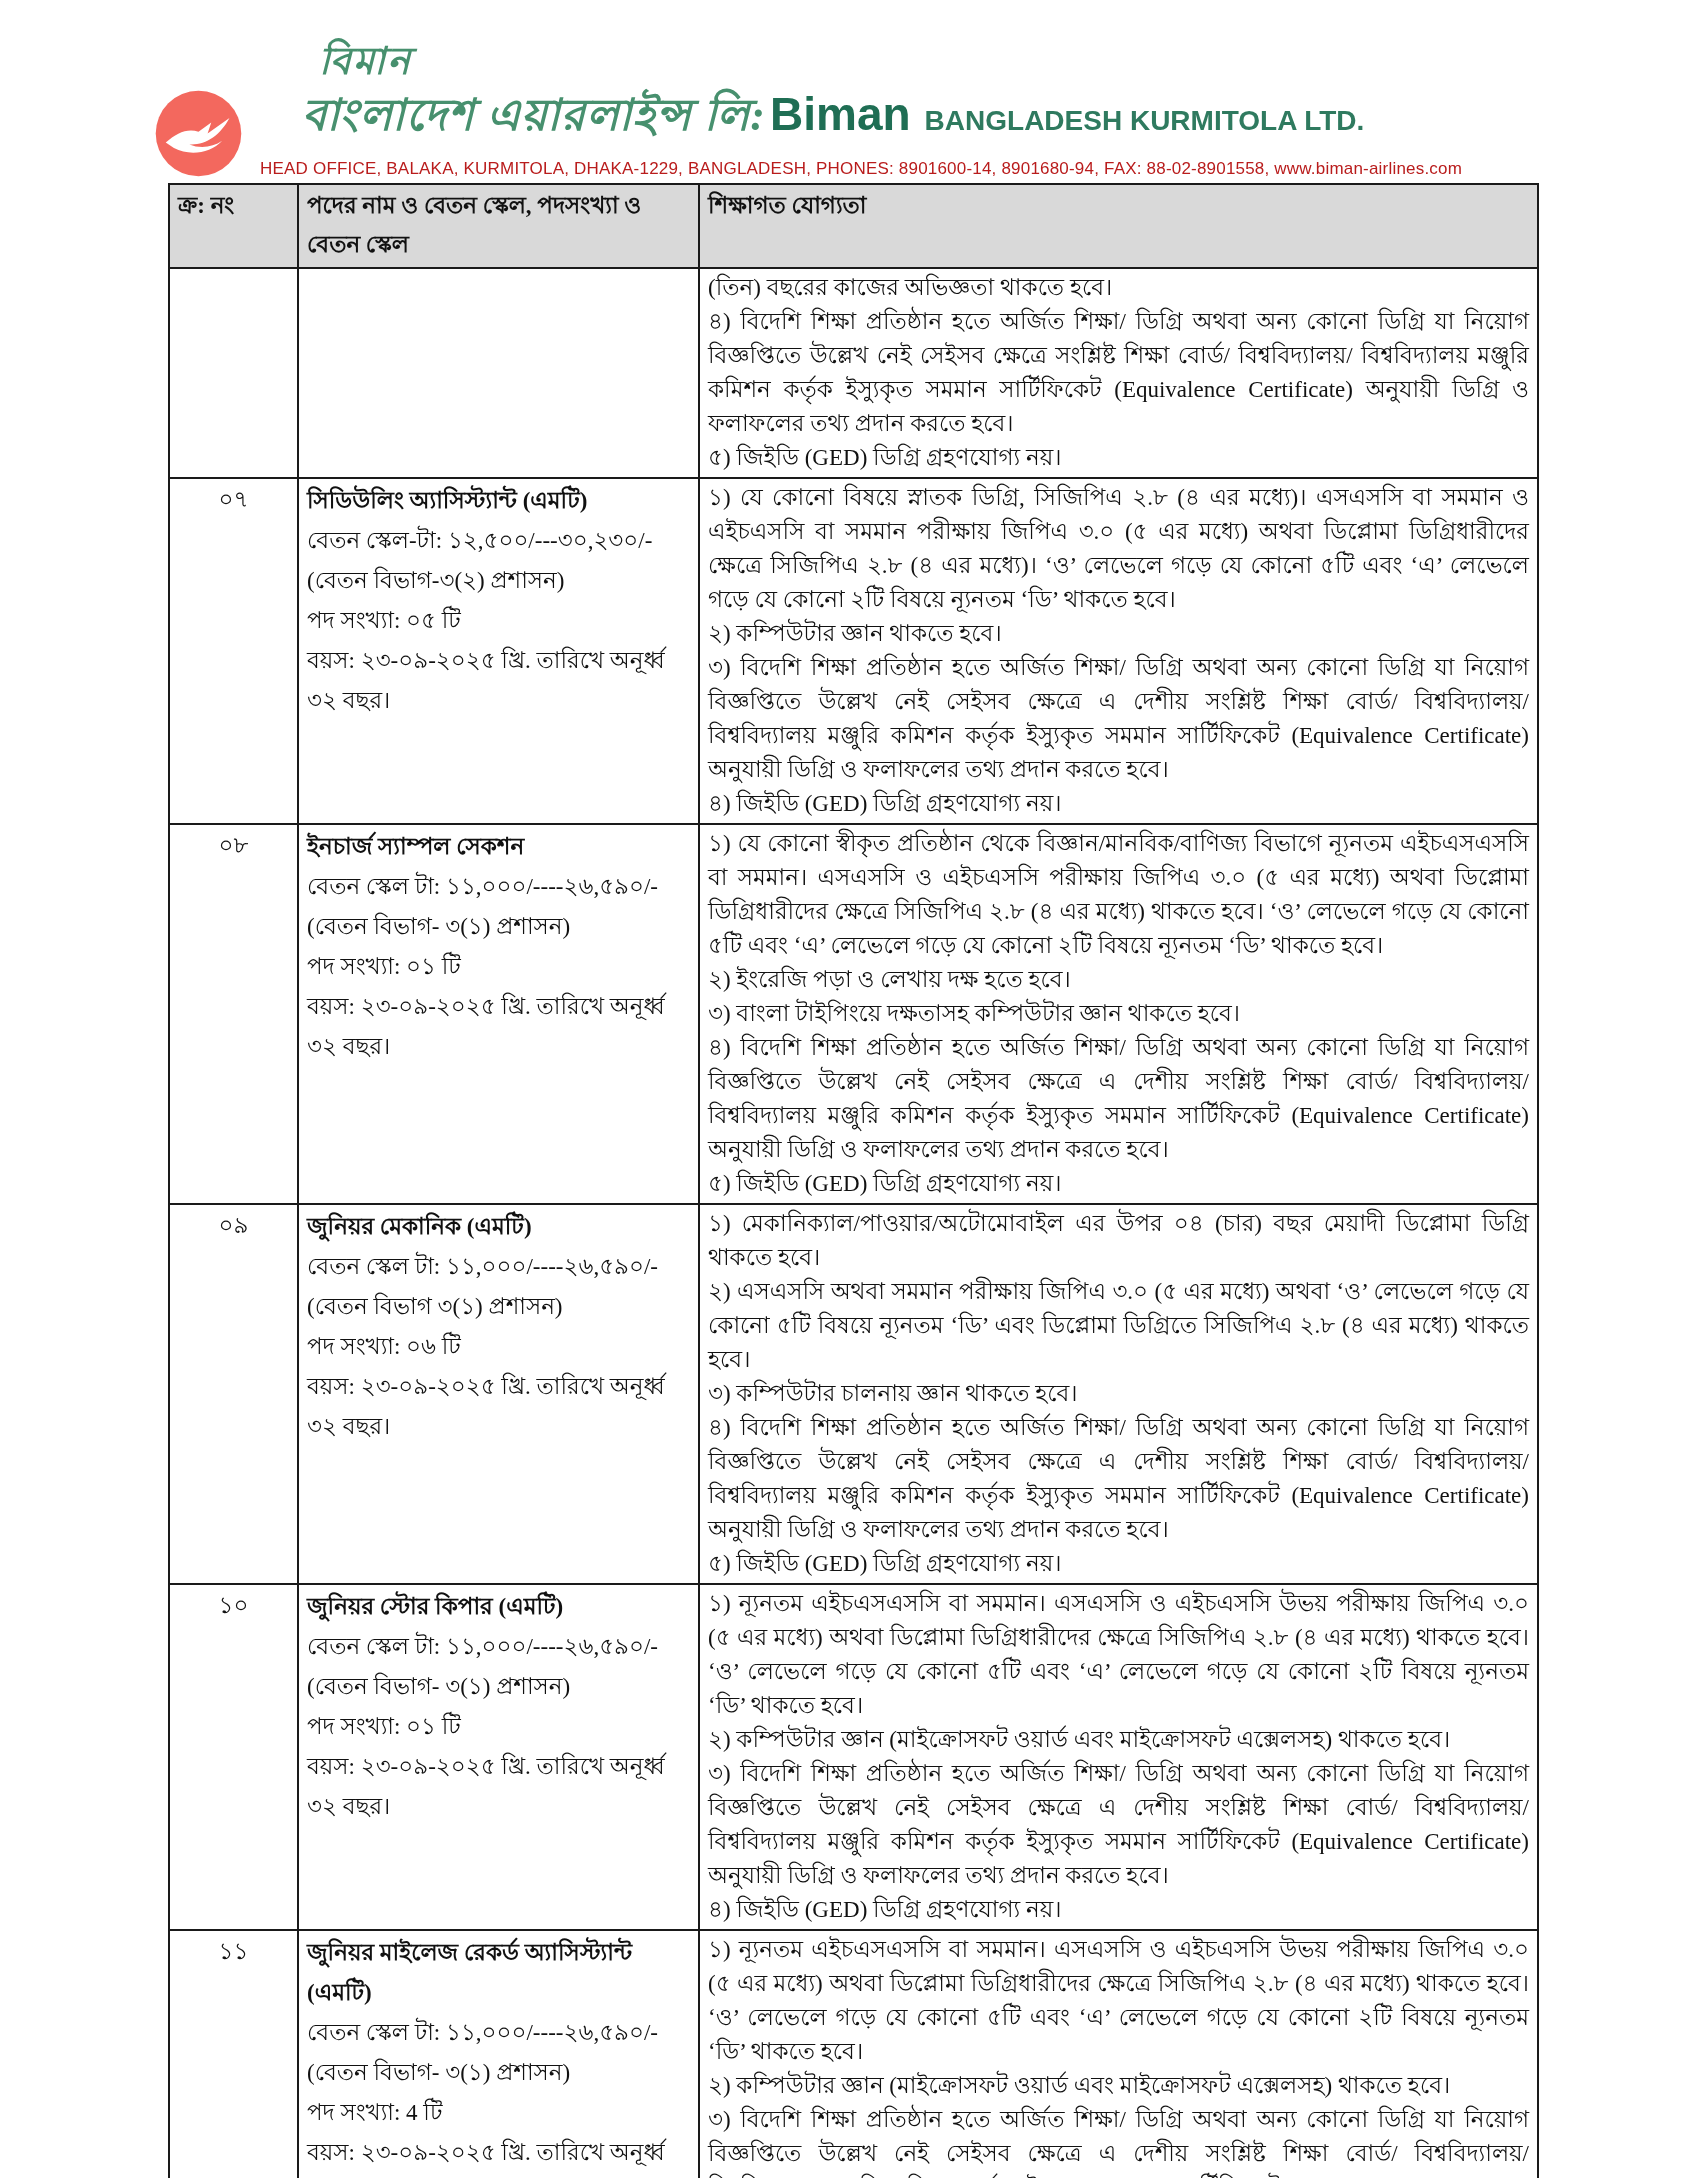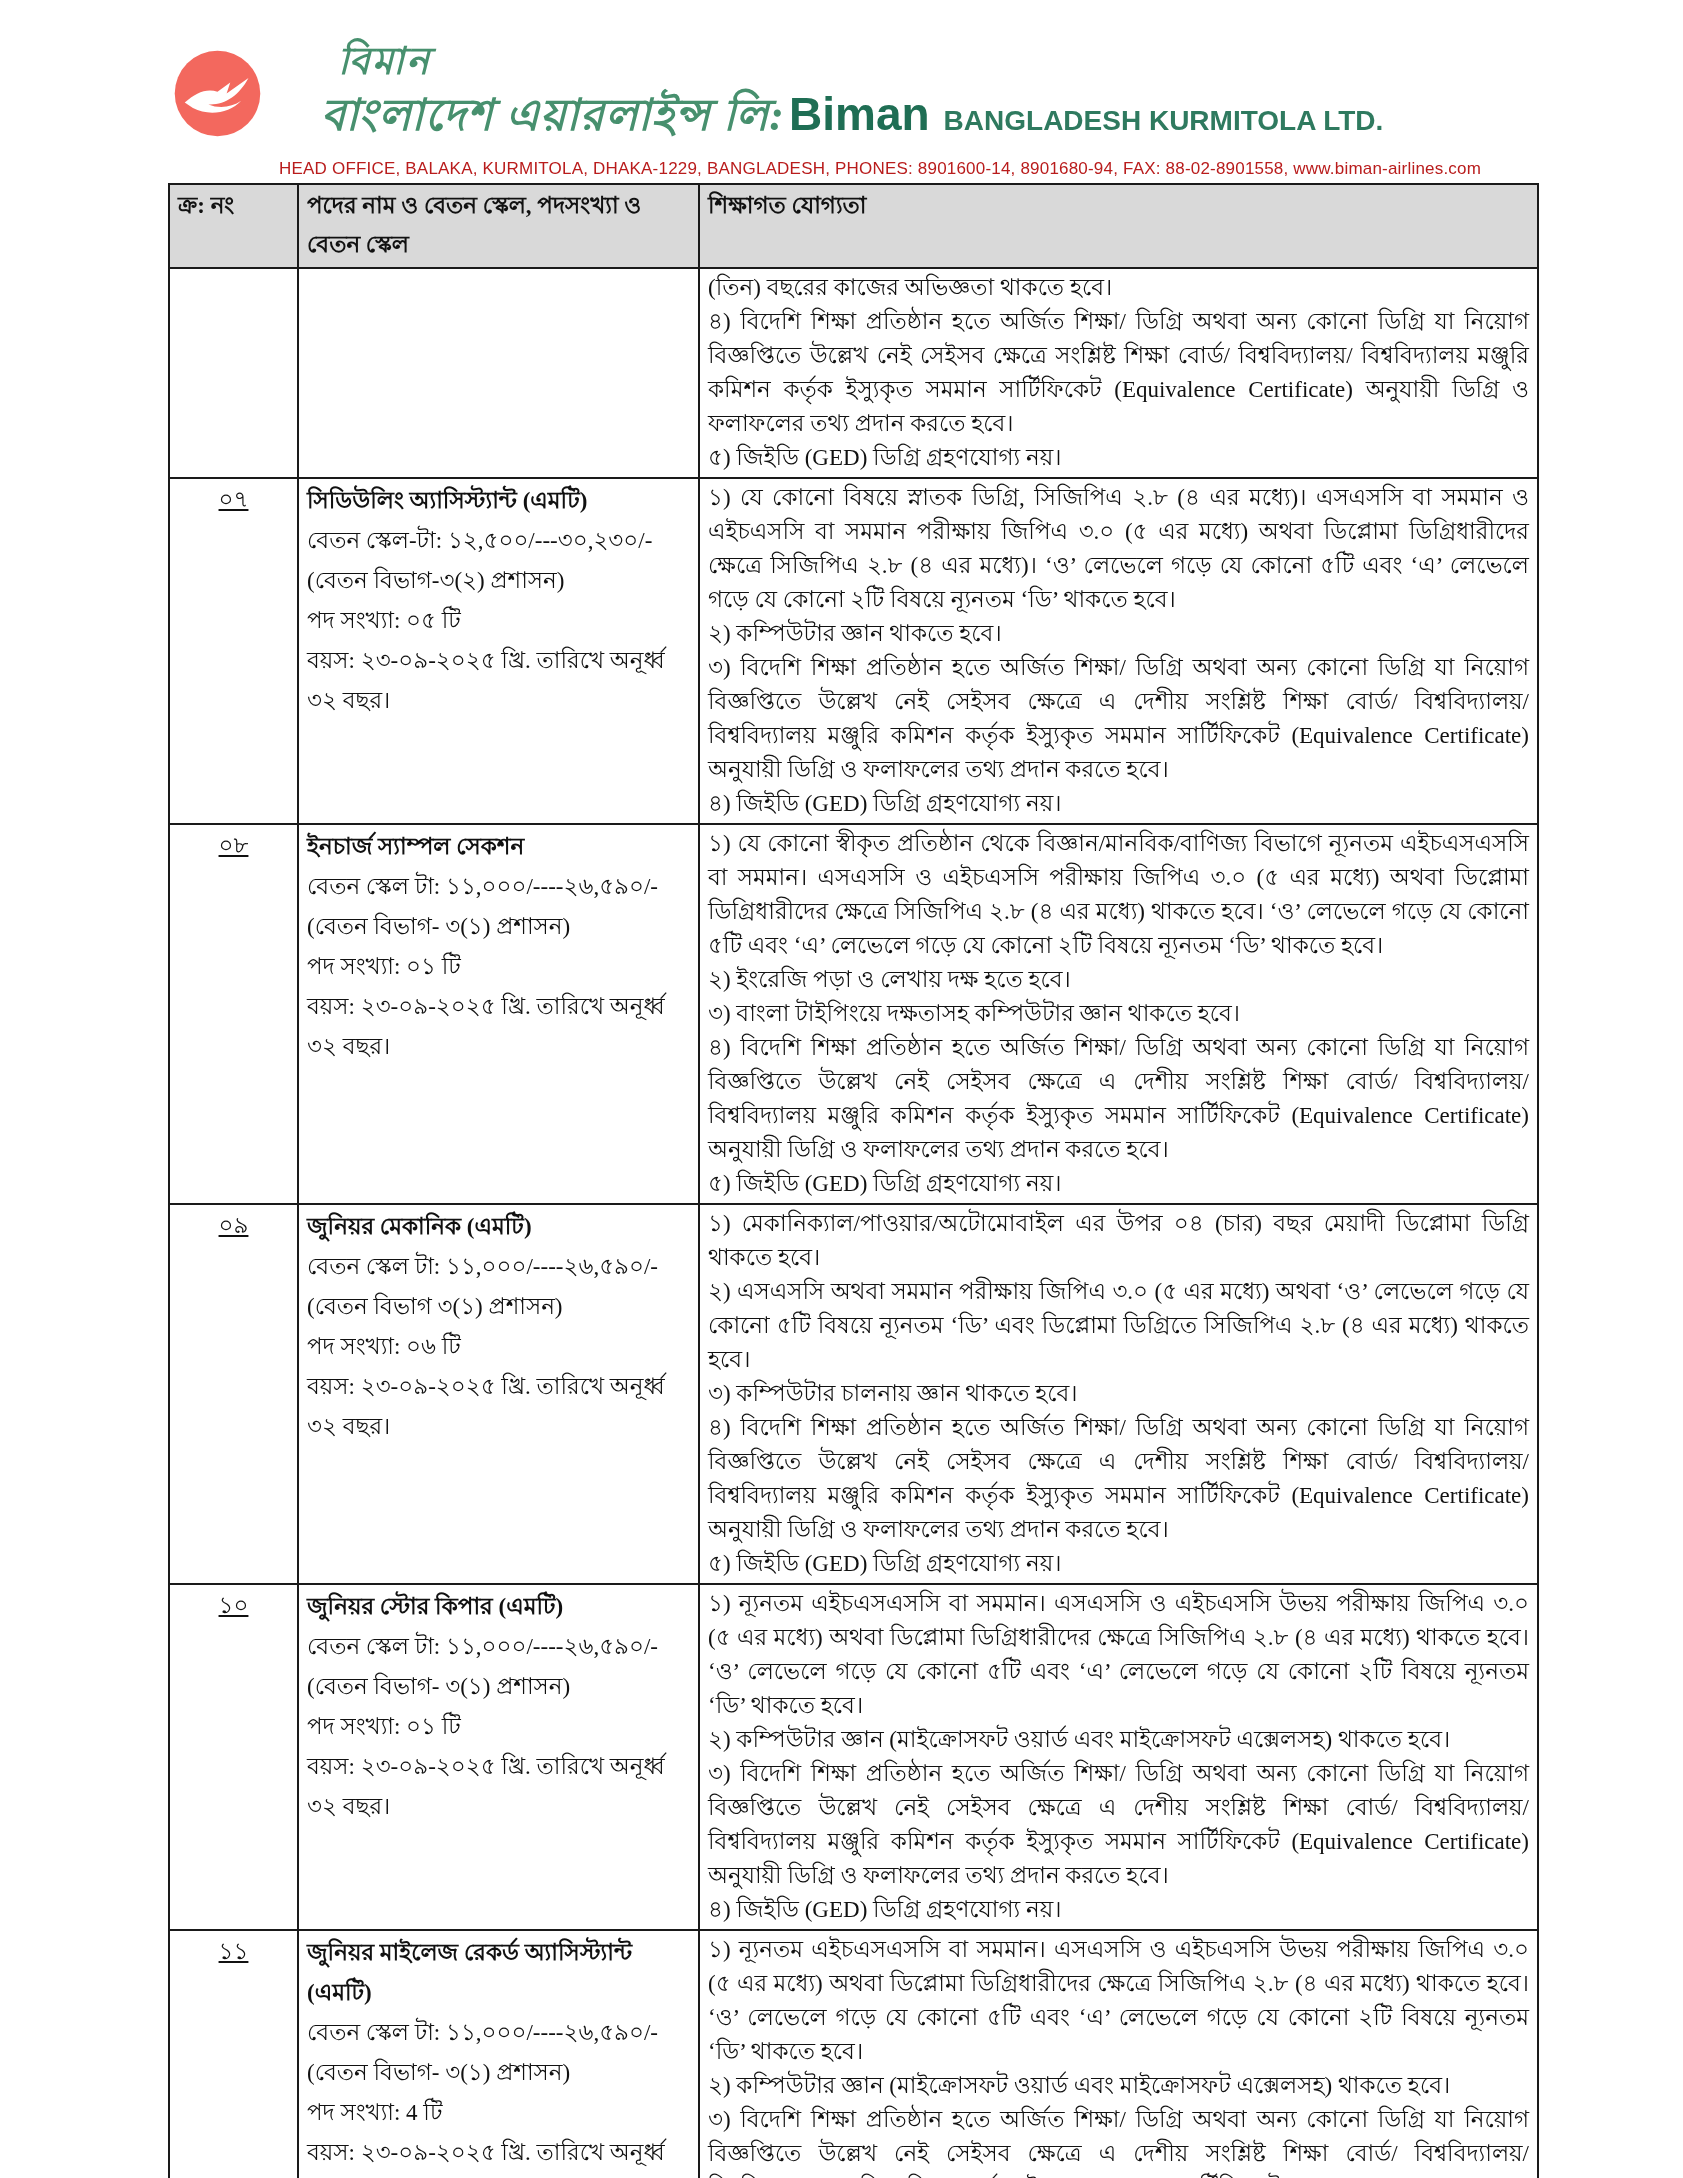--- a/index.html
+++ b/index.html
@@ -4,22 +4,22 @@
 <style>
   html, body { margin: 0; padding: 0; background: #ffffff; }
   body {
     width: 1683px; height: 2178px;
     font-family: "Liberation Serif", "DejaVu Serif", serif;
     color: #111;
     position: relative;
   }
   
   .letterhead {
-    position: absolute; left: 172px; top: 42px; width: 1376px;
-    display: flex; align-items: flex-start;
+    position: absolute; left: 153px; top: 42px; width: 1376px;
+    display: flex; align-items: flex-end;
   }
   .logo-wrap { width: 91px; height: 91px; flex: 0 0 auto; margin-top: 6px; }
   .brand-block { margin-left: 14px; }
   .brand-bn1 {
     font-style: italic; font-weight: bold; letter-spacing: 2px;
     color: #47906e; font-size: 38px; line-height: 38px; margin-left: 61px;
   }
   .brand-row { white-space: nowrap; margin-top: 2px; }
   .brand-bn2 {
     font-style: italic; font-weight: bold; letter-spacing: 1px;
@@ -46,21 +46,21 @@
   table.job-table th, table.job-table td {
     border: 2px solid #1a1a1a;
     vertical-align: top;
     padding: 2px 8px;
   }
   thead th {
     background: #d9d9d9;
     font-weight: bold; text-align: left;
     height: 30px; padding: 3px 4px;
   }
-  td.serial { text-align: center; padding-top: 8px; text-decoration: underline; }
+  td.serial { text-align: center; padding-top: 8px; }
   td.pos .title { text-align: left; font-weight: bold; line-height: 40px; }
   td.pos .detail { line-height: 40px; }
   td.qual { padding: 3px 12px 6px 10px; }
   td.qual .q { text-align: justify; line-height: 34px; }
   tr.r-cont  { height: 170px; }
   tr.r-07 { height: 267px; }
   tr.r-08 { height: 312px; }
   tr.r-09 { height: 240px; }
   tr.r-10 { height: 260px; }
   tr.r-11 { height: 259px; }

